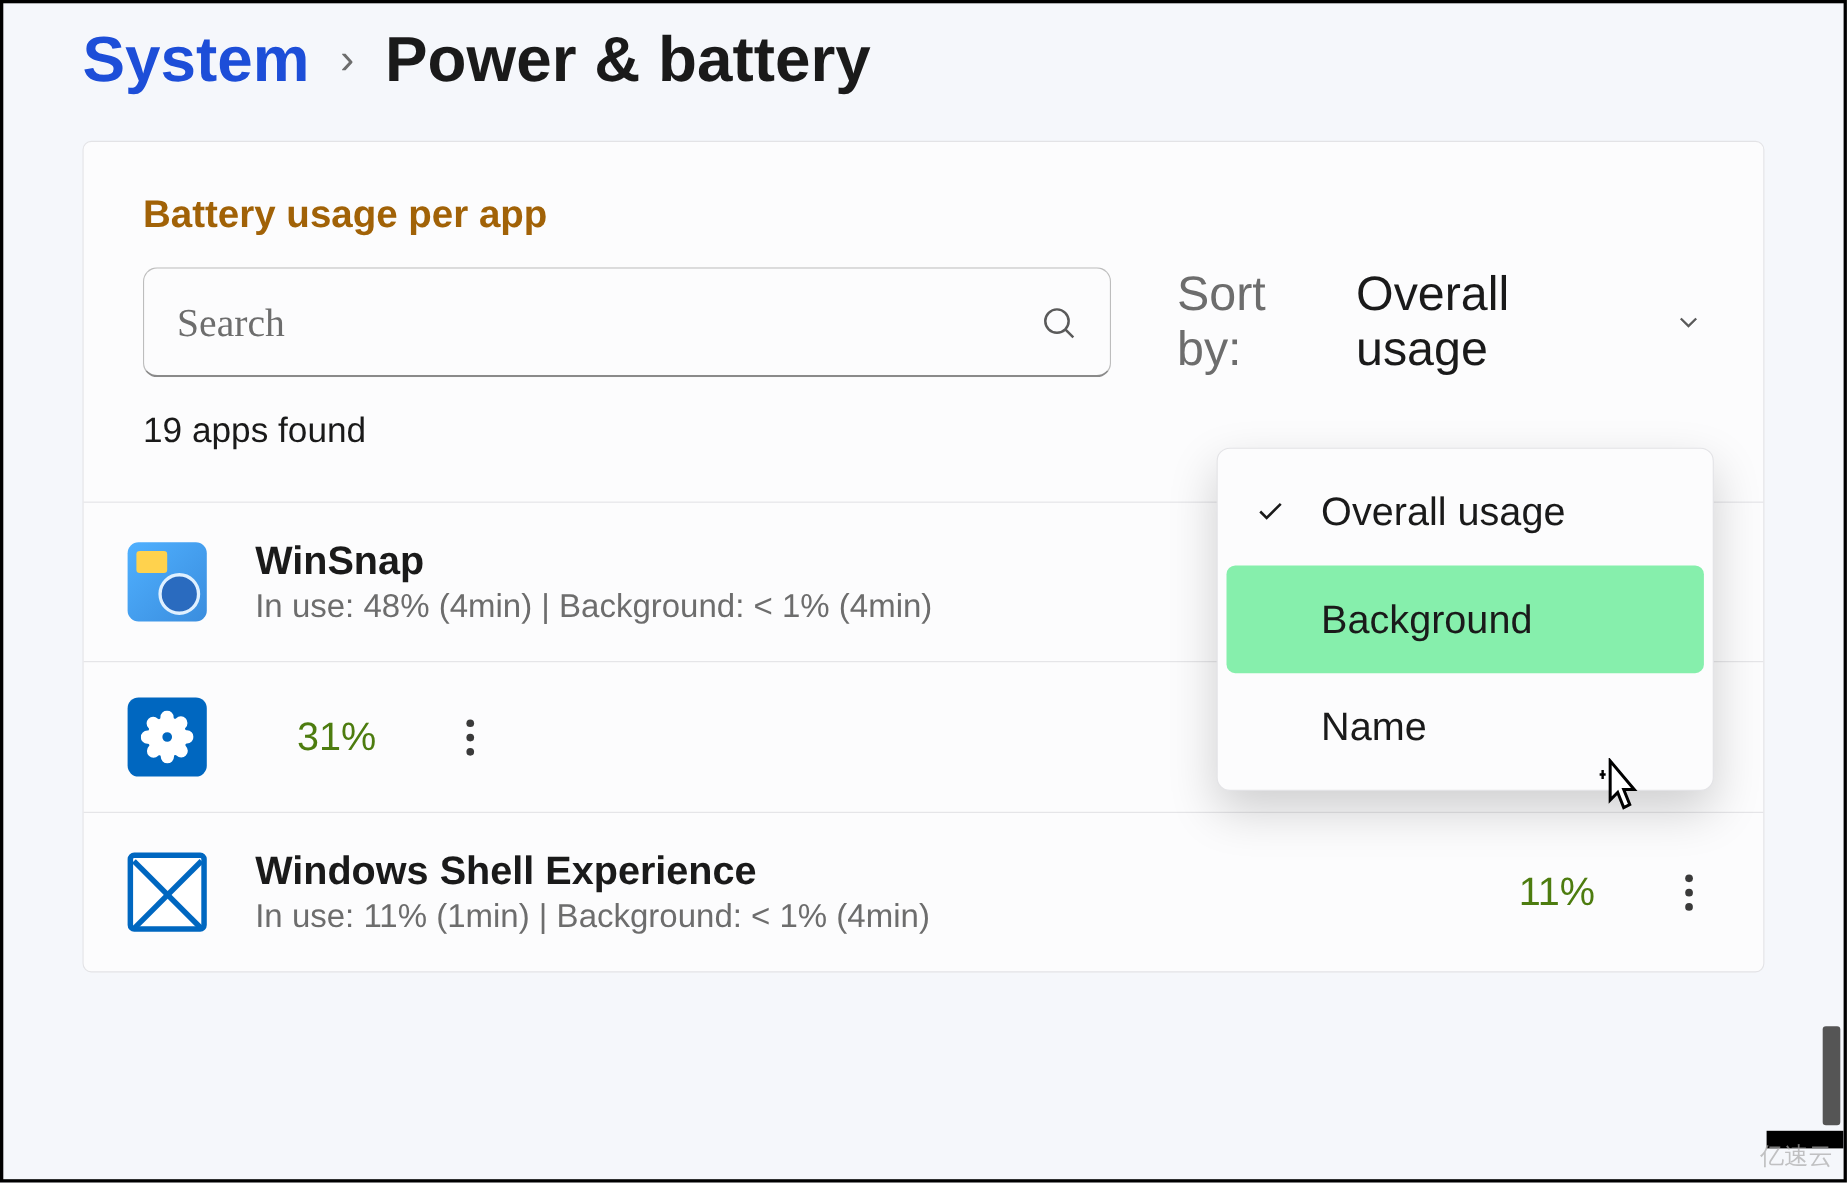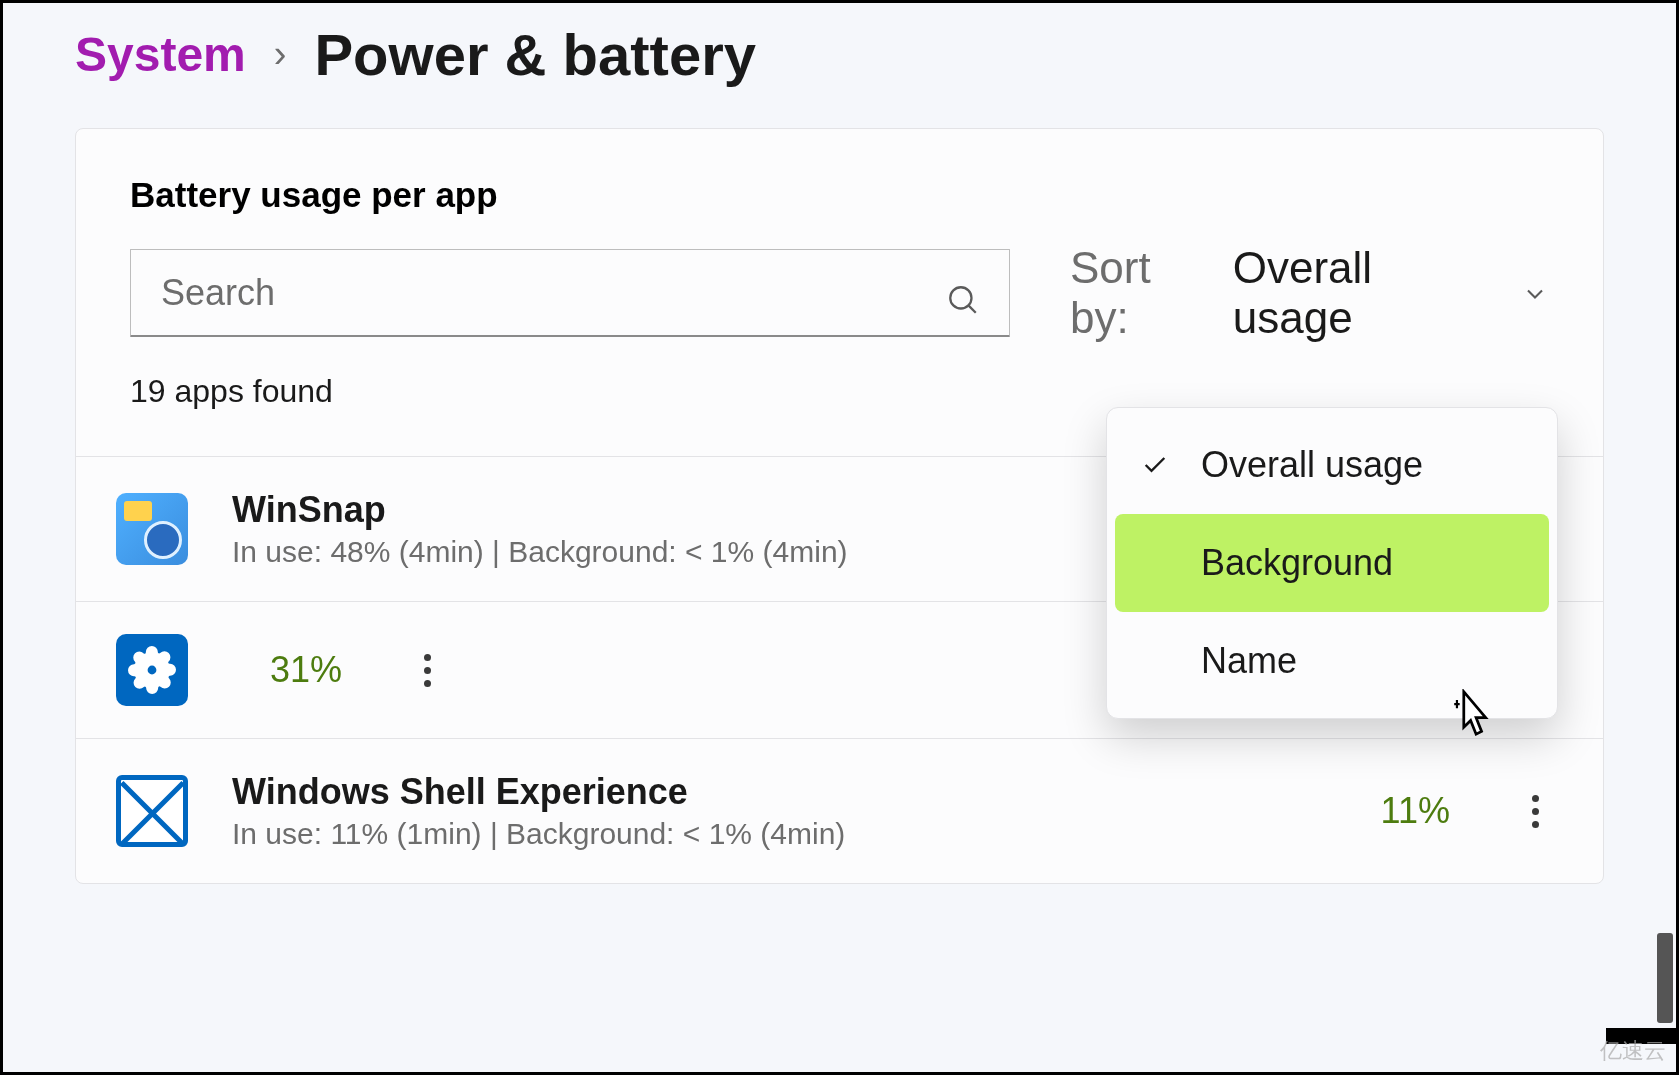--- a/index.html
+++ b/index.html
@@ -16,66 +16,67 @@
       position: relative;
       border: 3px solid #000;
     }
     .breadcrumb {
       display: flex;
       align-items: center;
       padding: 18px 72px 10px 72px;
       gap: 28px;
     }
     .breadcrumb-parent {
-      font-size: 48px;
+      font-size: 58px;
       font-weight: 600;
-      color: #a21caf;
+      color: #1d4ed8;
     }
     .breadcrumb-sep {
       font-size: 38px;
       color: #6d6d6d;
     }
     .breadcrumb-current {
       font-size: 58px;
       font-weight: 600;
       color: #1a1a1a;
     }
     .panel {
       margin: 30px 72px 0 72px;
       background: #fcfcfd;
       border: 1px solid #e3e3e6;
       border-radius: 8px;
       padding: 46px 54px 0 54px;
     }
     .section-title {
       font-size: 35px;
       font-weight: 600;
-      color: #000000;
+      color: #a16207;
       margin-bottom: 28px;
     }
     .top-row {
       display: flex;
       align-items: center;
       gap: 60px;
       margin-bottom: 30px;
     }
     .search-wrap {
       flex: 0 0 880px;
       position: relative;
     }
     .search-input {
       width: 100%;
-      height: 88px;
+      height: 100px;
       border: 1px solid #bdbdbd;
       border-bottom: 2px solid #8a8a8a;
-      border-radius: 1px;
+      border-radius: 13px;
       background: #fcfcfd;
       padding: 0 100px 0 30px;
       font-size: 36px;
       color: #333;
+      font-family: Liberation Serif, serif;
     }
     .search-input::placeholder {
       color: #6d6d6d;
     }
     .search-icon {
       position: absolute;
       right: 30px;
       top: 34px;
       color: #5a5a5a;
     }
@@ -227,21 +228,21 @@
       font-size: 36px;
       color: #1a1a1a;
       gap: 28px;
     }
     .dropdown-item .check-slot {
       width: 36px;
       display: flex;
       justify-content: center;
     }
     .dropdown-item.hover {
-      background: #bef264;
+      background: #86efac;
     }
     
     .cursor {
       position: absolute;
       top: 686px;
       left: 1446px;
       z-index: 100;
       pointer-events: none;
     }
     

